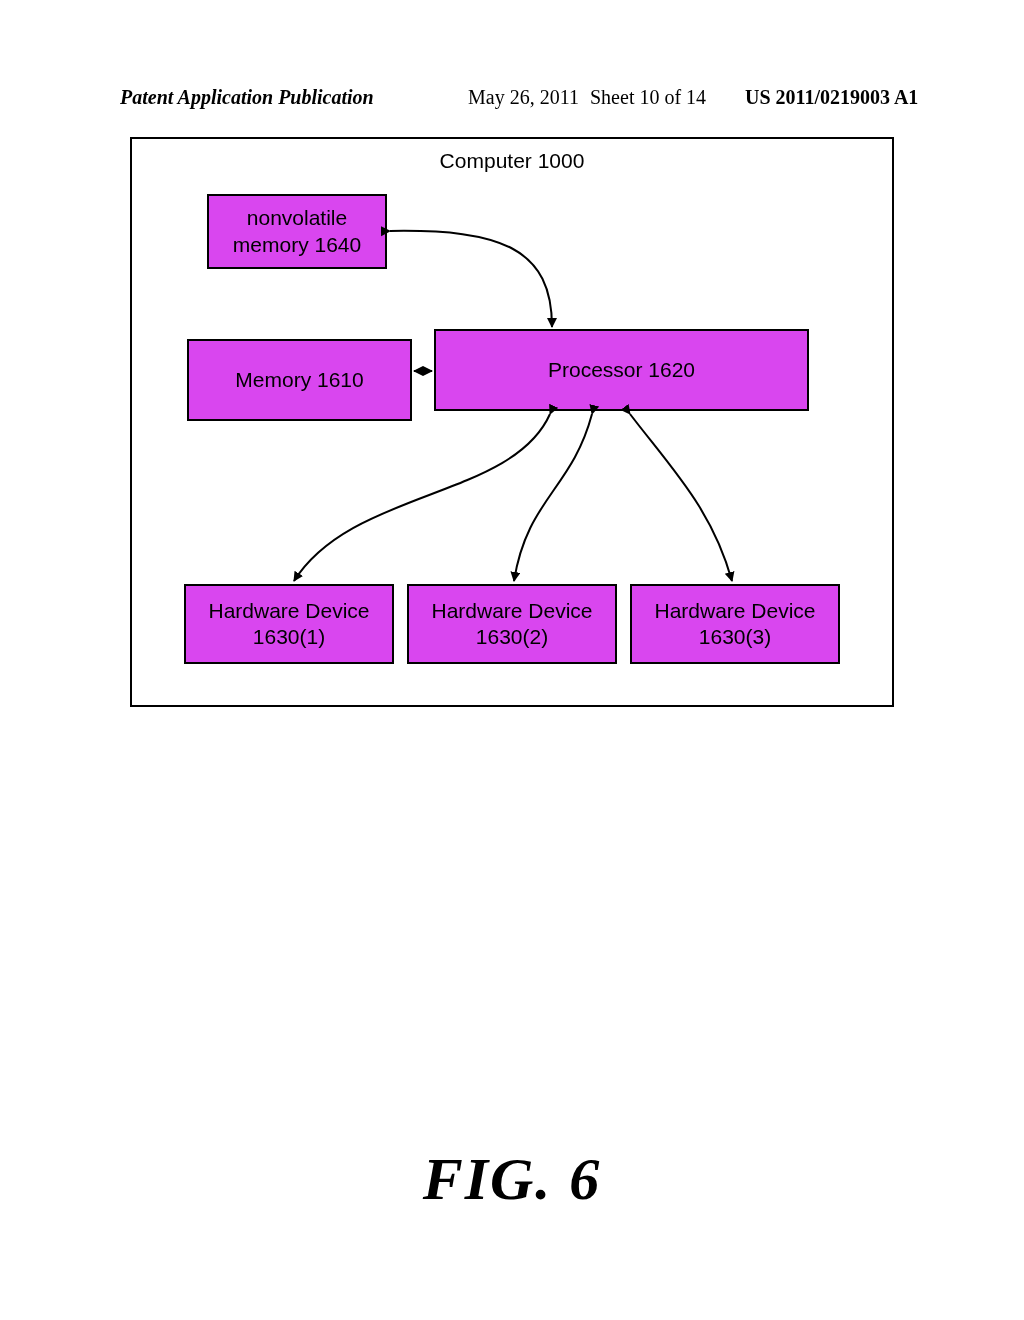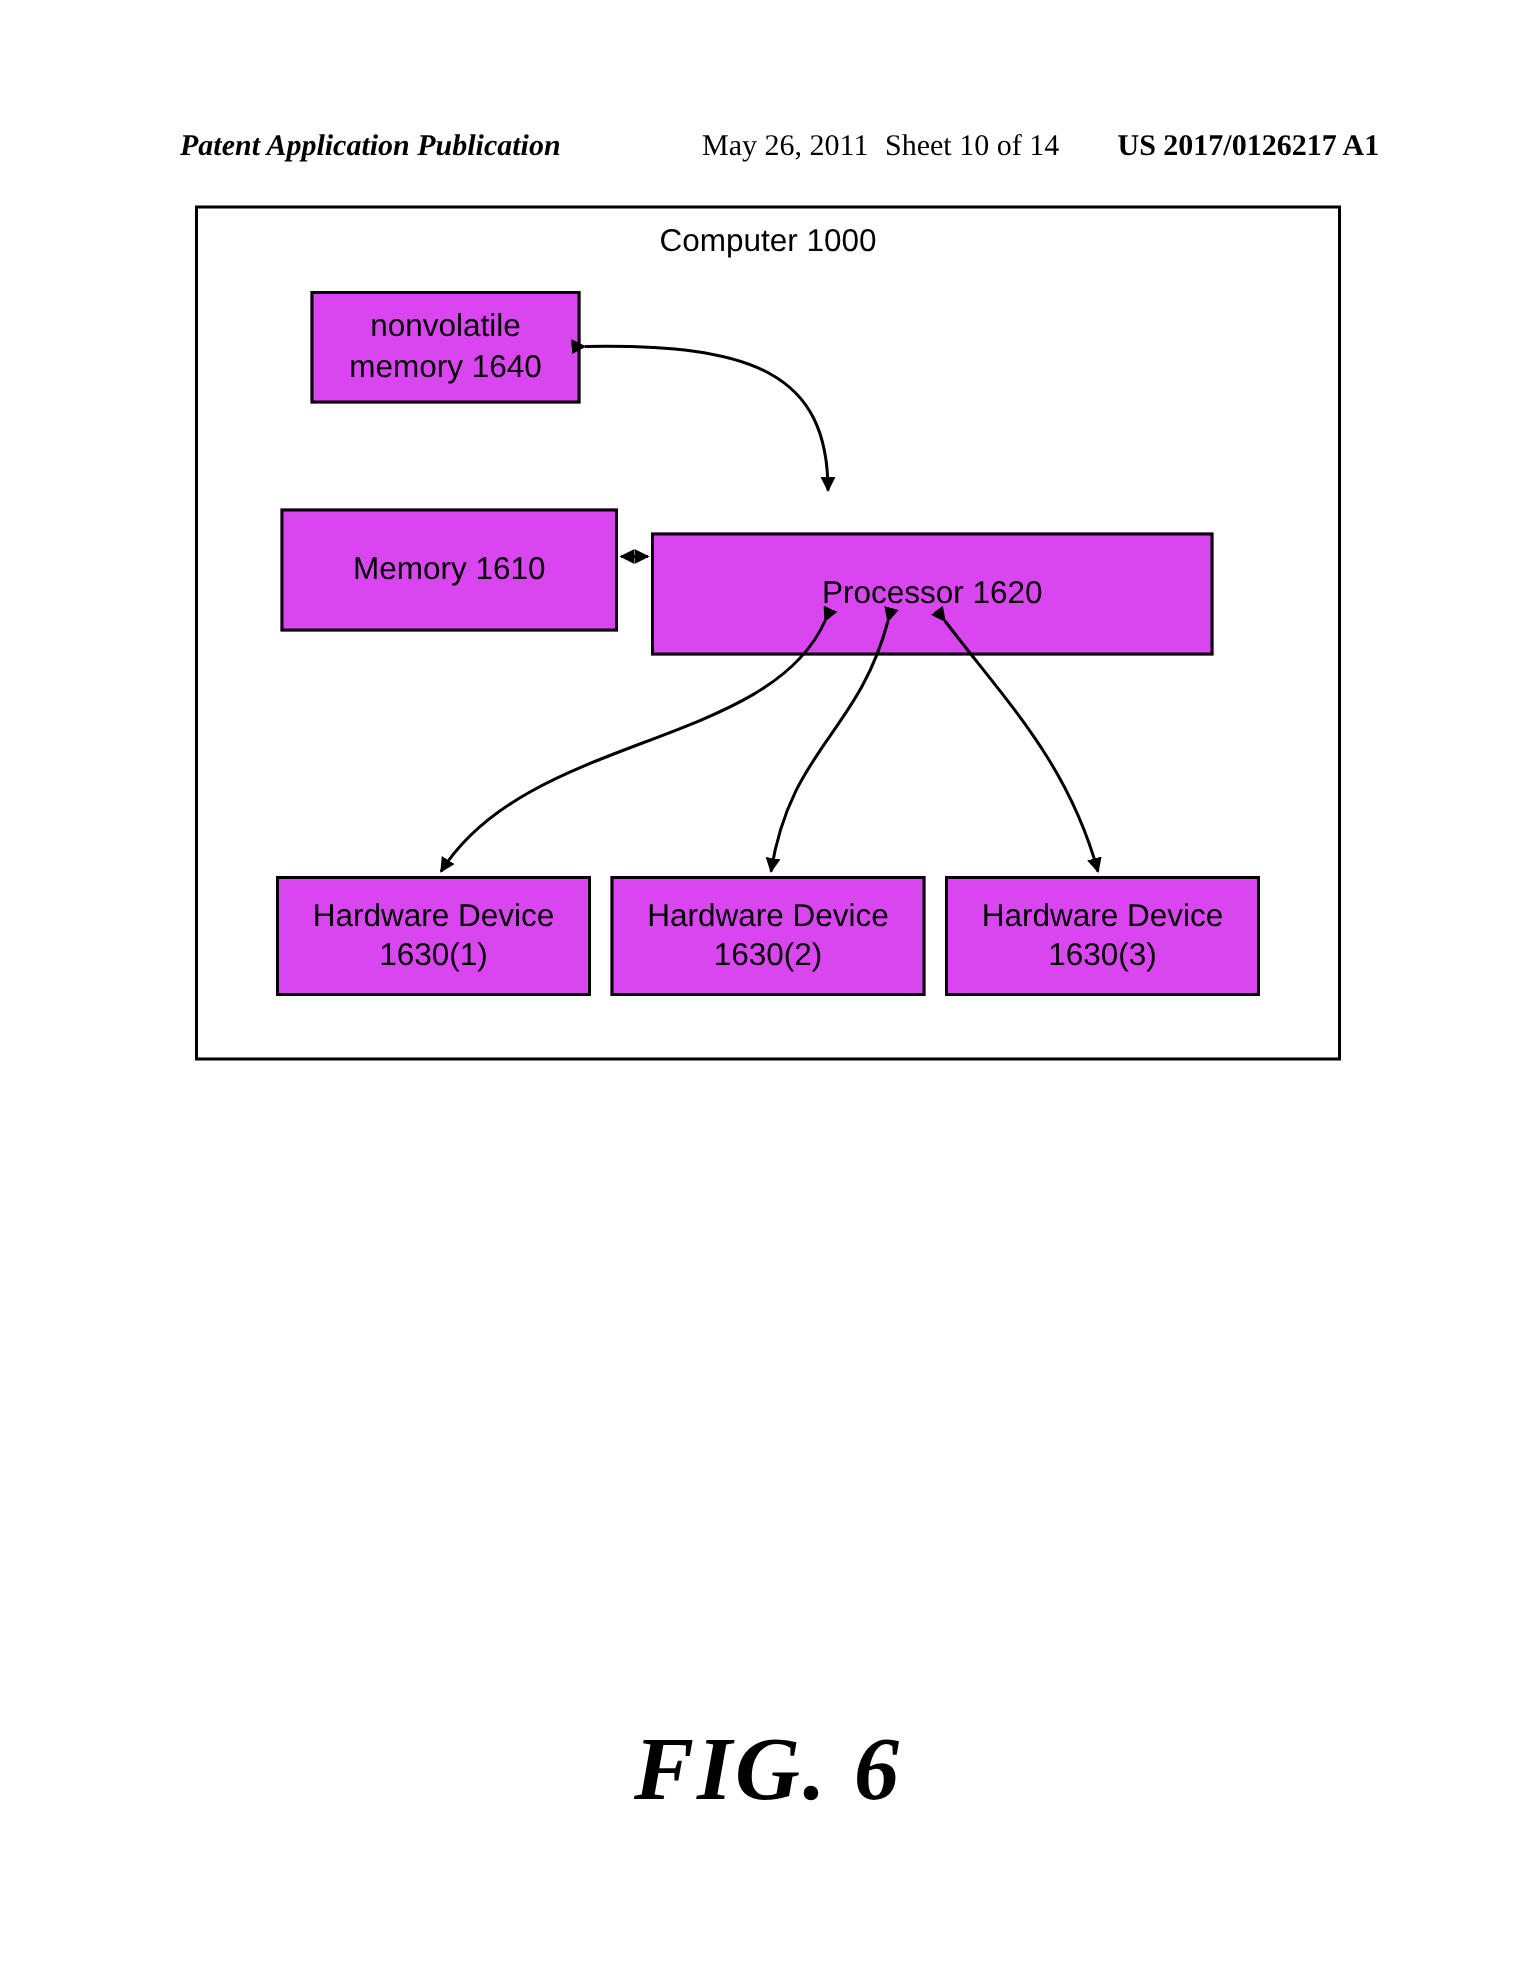--- a/index.html
+++ b/index.html
@@ -52,21 +52,21 @@
     display: flex;
     align-items: center;
     justify-content: center;
     text-align: center;
     font-size: 21px;
     line-height: 1.25;
     background: #d946ef;
   }
   .nvmem    { left:  75px; top:  55px; width: 180px; height:  75px; }
   .memory   { left:  55px; top: 200px; width: 225px; height:  82px; }
-  .processor{ left: 302px; top: 190px; width: 375px; height:  82px; margin-top: 26px; }
+  .processor{ left: 302px; top: 190px; width: 375px; height:  82px; }
   .hw1      { left:  52px; top: 445px; width: 210px; height:  80px; }
   .hw2      { left: 275px; top: 445px; width: 210px; height:  80px; }
   .hw3      { left: 498px; top: 445px; width: 210px; height:  80px; }
 
   svg.arrows {
     position: absolute;
     left: 0; top: 0;
     width: 764px;
     height: 570px;
     pointer-events: none;
@@ -87,21 +87,21 @@
 </style>
 </head>
 <body>
 
 <div class="page">
 
   <div class="hdr">
     <span class="pubtype">Patent Application Publication</span>
     <span class="date">May 26, 2011</span>
     <span class="sheet">Sheet 10 of 14</span>
-    <span class="pubno">US 2017/0126217 A1</span>
+    <span class="pubno">US 2011/0219003 A1</span>
   </div>
 
   <div class="outer">
     <div class="outer-title">Computer 1000</div>
 
     <div class="box nvmem">nonvolatile<br>memory 1640</div>
     <div class="box memory">Memory 1610</div>
     <div class="box processor">Processor 1620</div>
     <div class="box hw1">Hardware Device<br>1630(1)</div>
     <div class="box hw2">Hardware Device<br>1630(2)</div>

